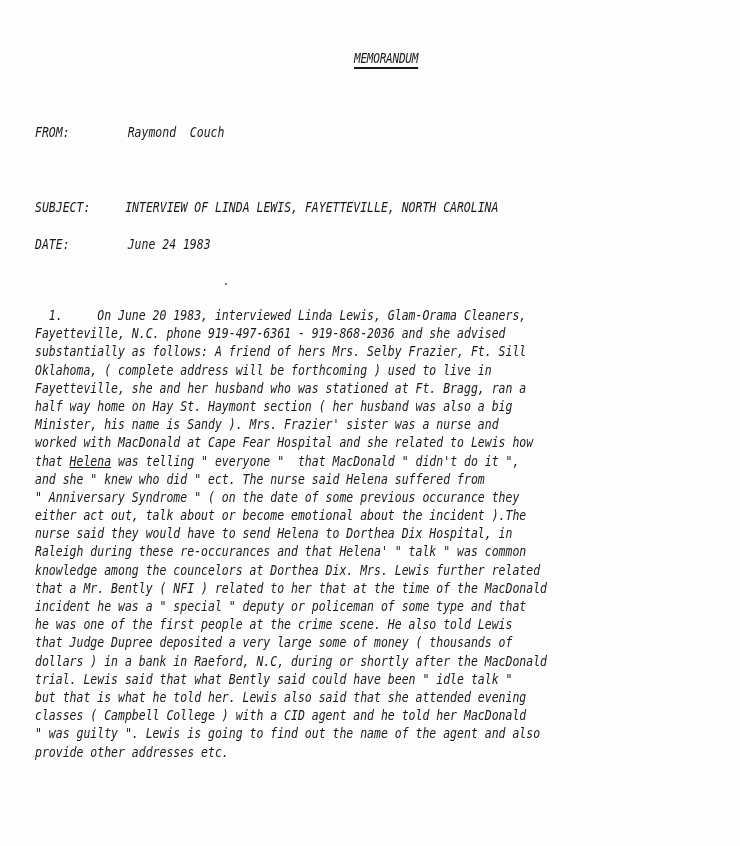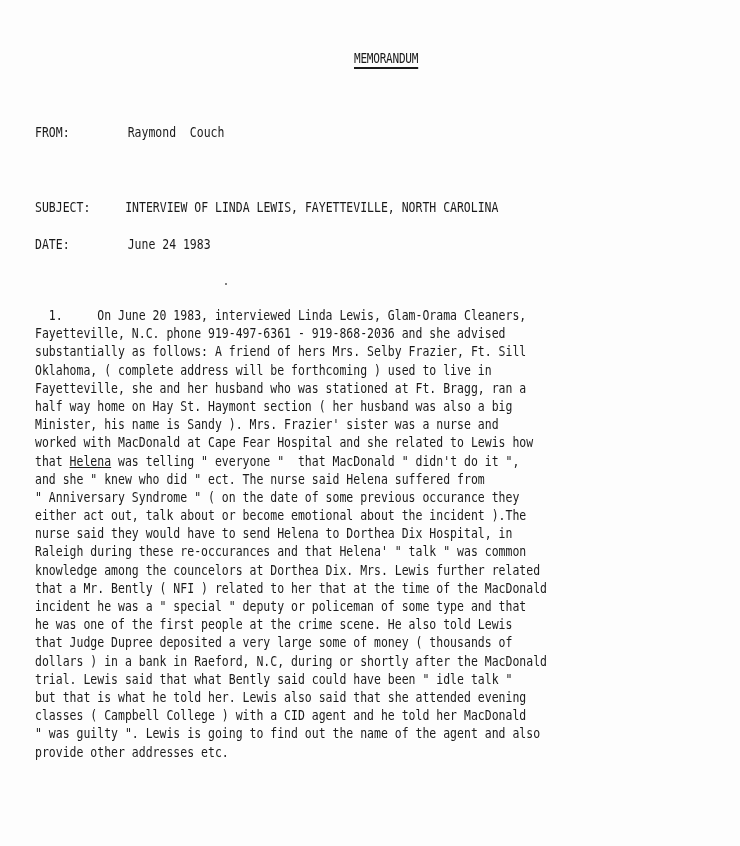--- a/index.html
+++ b/index.html
@@ -11,21 +11,21 @@
       width: 740px;
       height: 846px;
       position: relative;
       overflow: hidden;
       font-family: "DejaVu Sans Mono", "Liberation Mono", monospace;
       color: #1a1a1a;
     }
     .page {
       position: absolute;
       left: 0; top: 0;
-      width: 740px; height: 846px;
+      width: 740px; height: 846px; font-style: italic;
     }
     .title {
       position: absolute;
       left: 354px;
       top: 50px;
       font-size: 13.5px;
       letter-spacing: -0.3px;
       text-decoration: underline;
       text-decoration-thickness: 2px;
       text-underline-offset: 4px;

